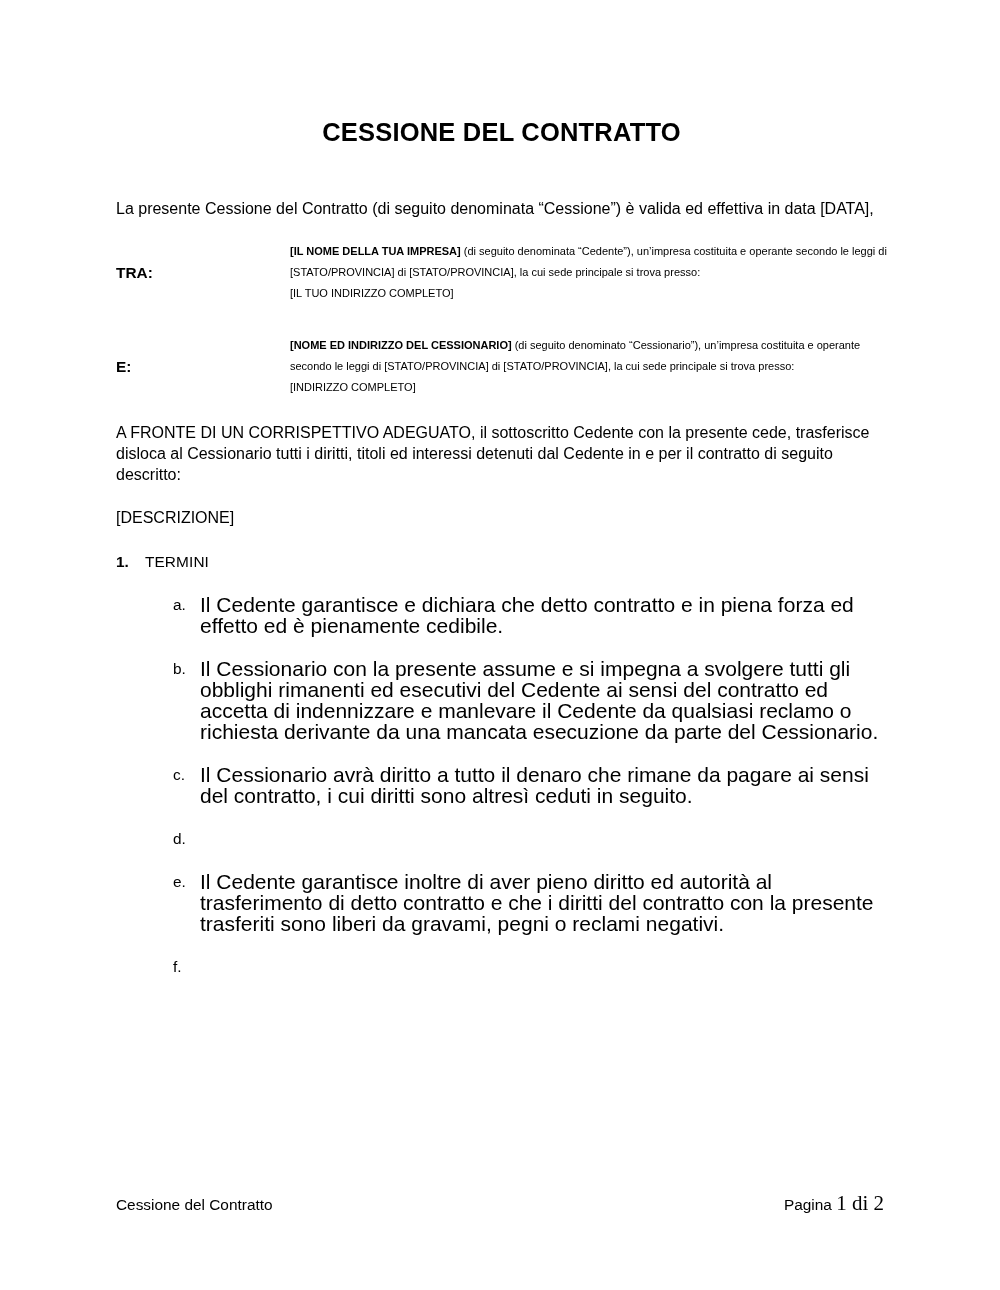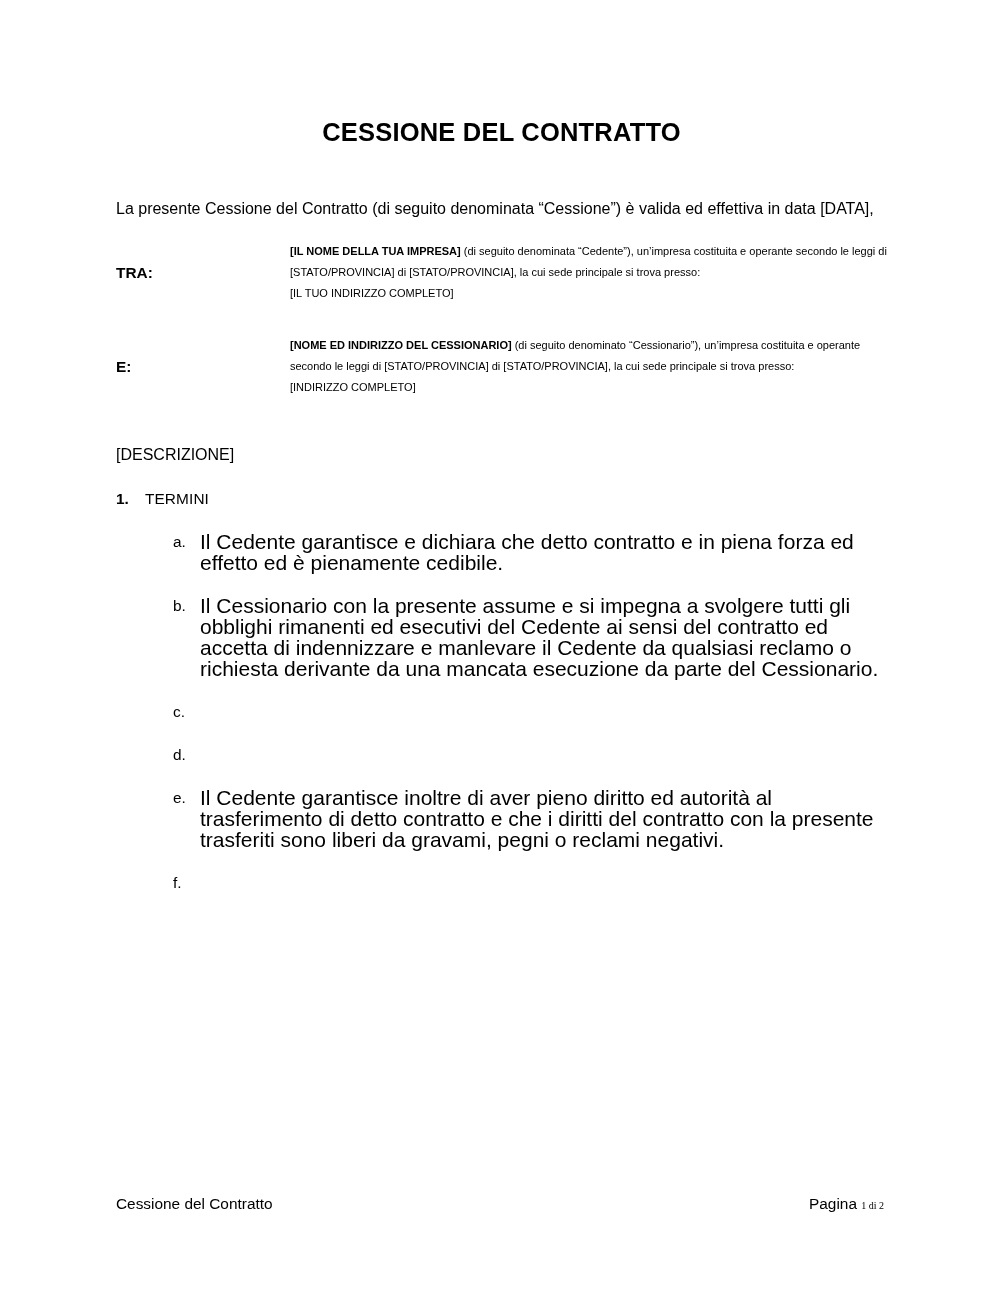--- a/index.html
+++ b/index.html
@@ -130,21 +130,21 @@
     display: flex;
     justify-content: space-between;
     align-items: baseline;
     font-size: 15.4px;
     line-height: 21px;
   }
   .footer-left { font-size: 15.4px; }
   .footer-right { font-size: 15.4px; white-space: pre; }
   .footer-pagenum {
     font-family: "Liberation Serif", serif;
-    font-size: 10px;
+    font-size: 21px;
   }
 </style>
 </head>
 <body>
 
 <div class="page">
 
   <div class="content">
 
     <h1 class="doc-title">CESSIONE DEL CONTRATTO</h1>
@@ -168,20 +168,21 @@
     <div class="party-row">
       <div class="party-label">E:</div>
       <div class="party-body">
         <span class="strongish">[NOME ED INDIRIZZO DEL CESSIONARIO]</span><span> (di seguito denominato “Cessionario”), un’impresa costituita e operante secondo le leggi di [STATO/PROVINCIA] di [STATO/PROVINCIA], la cui sede principale si trova presso:</span>
         <div class="party-addr">[INDIRIZZO COMPLETO]</div>
       </div>
     </div>
 
     <div class="gap-afronte"></div>
 
+    <p class="para">A FRONTE DI UN CORRISPETTIVO ADEGUATO, il sottoscritto Cedente con la presente cede, trasferisce disloca al Cessionario tutti i diritti, titoli ed interessi detenuti dal Cedente in e per il contratto di seguito descritto:</p>
 
     <div class="gap-descr"></div>
 
     <p class="para">[DESCRIZIONE]</p>
 
     <div class="gap-termini"></div>
 
     <div class="section-head">
       <span class="section-num">1.</span>
       <span class="section-title">TERMINI</span>
@@ -191,20 +192,21 @@
       <li class="alpha-item">
         <span class="alpha-marker">a.</span>
         <span class="alpha-text">Il Cedente garantisce e dichiara che detto contratto e in piena forza ed effetto ed è pienamente cedibile.</span>
       </li>
       <li class="alpha-item">
         <span class="alpha-marker">b.</span>
         <span class="alpha-text">Il Cessionario con la presente assume e si impegna a svolgere tutti gli obblighi rimanenti ed esecutivi del Cedente ai sensi del contratto ed accetta di indennizzare e manlevare il Cedente da qualsiasi reclamo o richiesta derivante da una mancata esecuzione da parte del Cessionario.</span>
       </li>
       <li class="alpha-item">
         <span class="alpha-marker">c.</span>
+        <span class="alpha-text">Il Cessionario avrà diritto a tutto il denaro che rimane da pagare ai sensi del contratto, i cui diritti sono altresì ceduti in seguito.</span>
       </li>
       <li class="alpha-item">
         <span class="alpha-marker">d.</span>
       </li>
       <li class="alpha-item">
         <span class="alpha-marker">e.</span>
         <span class="alpha-text">Il Cedente garantisce inoltre di aver pieno diritto ed autorità al trasferimento di detto contratto e che i diritti del contratto con la presente trasferiti sono liberi da gravami, pegni o reclami negativi.</span>
       </li>
       <li class="alpha-item">
         <span class="alpha-marker">f.</span>

